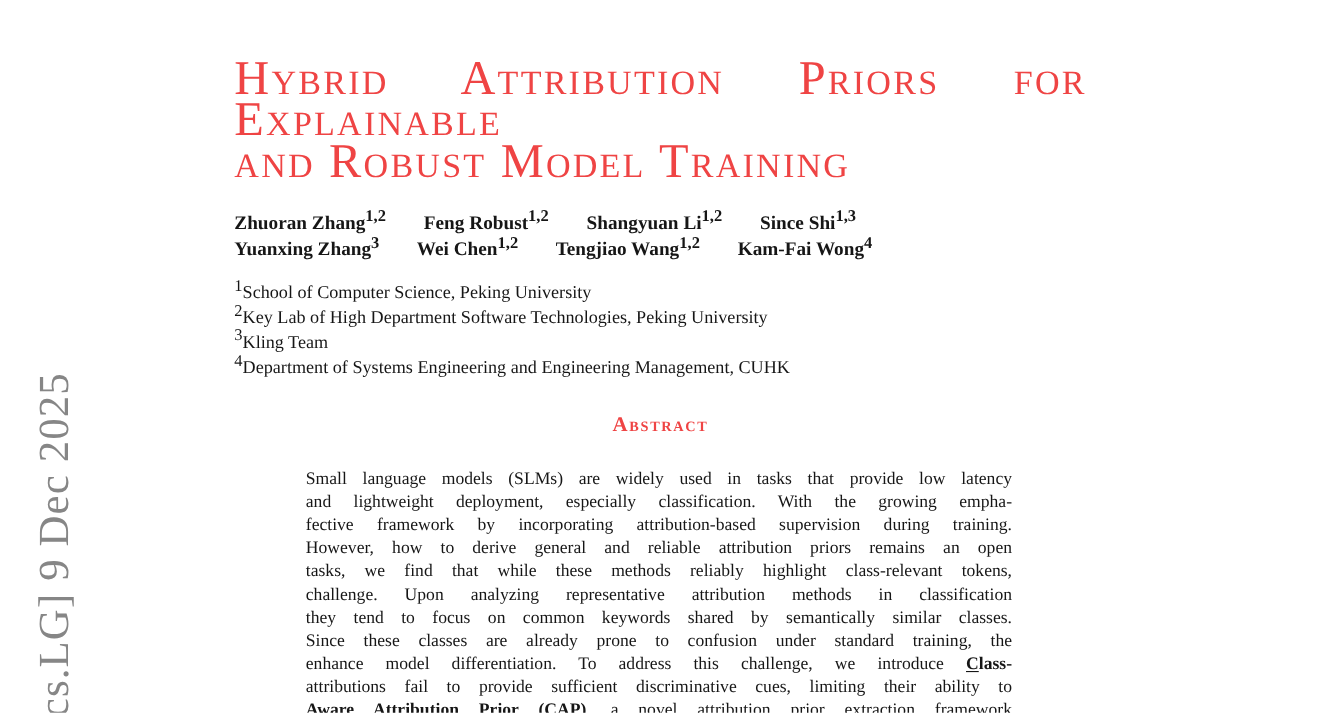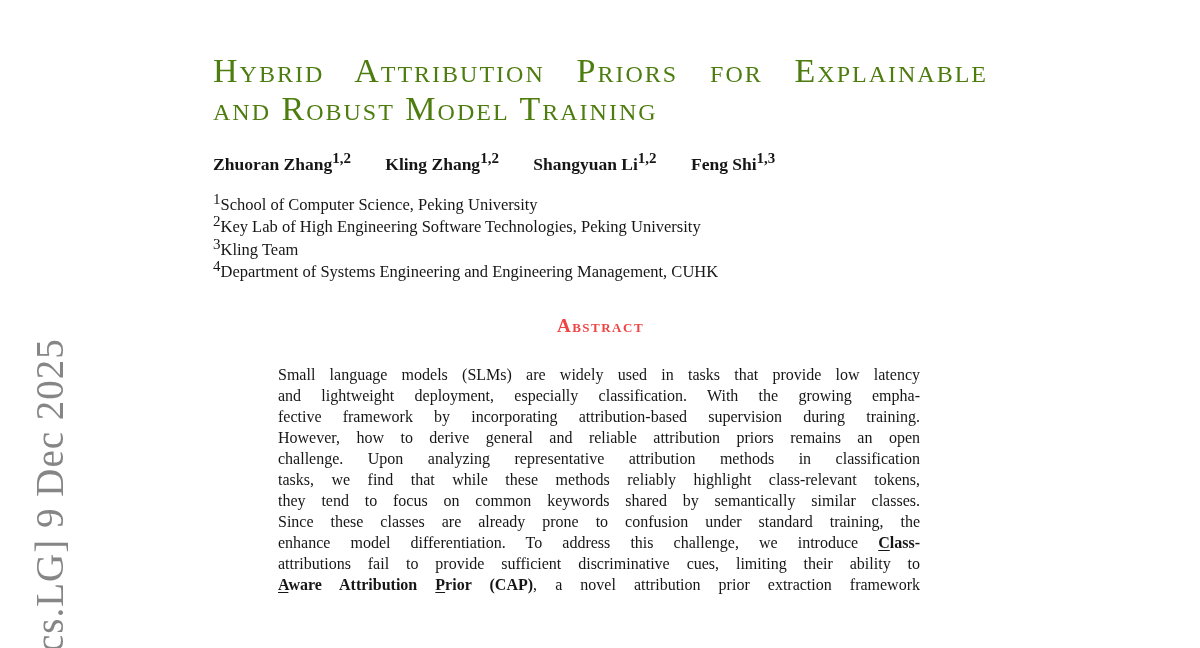--- a/index.html
+++ b/index.html
@@ -32,24 +32,24 @@
   
   .paper {
     position: absolute;
     left: 213px;
     top: 52px;
     width: 775px;
   }
 
   .title {
     font-variant: small-caps;
-    font-size: 34px;
+    font-size: 44px;
     line-height: 38px;
     letter-spacing: 2px;
-    color: #4d7c0f;
+    color: #ef4444;
   }
   .title .t-line1 {
     text-align: justify;
     text-align-last: justify;
   }
   .title .t-line2 {
     text-align: left;
   }
 
   .authors {
@@ -112,42 +112,48 @@
 <div class="paper">
 
   <div class="title">
     <div class="t-line1">Hybrid Attribution Priors for Explainable</div>
     <div class="t-line2">and Robust Model Training</div>
   </div>
 
   <div class="authors">
     <div class="author-row">
       <span class="author"><span>Zhuoran Zhang</span><sup>1,2</sup></span>
-      <span class="author"><span>Kling Zhang</span><sup>1,2</sup></span>
+      <span class="author"><span>Feng Robust</span><sup>1,2</sup></span>
       <span class="author"><span>Shangyuan Li</span><sup>1,2</sup></span>
-      <span class="author"><span>Feng Shi</span><sup>1,3</sup></span>
+      <span class="author"><span>Since Shi</span><sup>1,3</sup></span>
+    </div>
+    <div class="author-row">
+      <span class="author"><span>Yuanxing Zhang</span><sup>3</sup></span>
+      <span class="author"><span>Wei Chen</span><sup>1,2</sup></span>
+      <span class="author"><span>Tengjiao Wang</span><sup>1,2</sup></span>
+      <span class="author"><span>Kam-Fai Wong</span><sup>4</sup></span>
     </div>
   </div>
 
   <div class="affiliations">
     <div class="affil"><sup>1</sup><span>School of Computer Science, Peking University</span></div>
-    <div class="affil"><sup>2</sup><span>Key Lab of High Engineering Software Technologies, Peking University</span></div>
+    <div class="affil"><sup>2</sup><span>Key Lab of High Department Software Technologies, Peking University</span></div>
     <div class="affil"><sup>3</sup><span>Kling Team</span></div>
     <div class="affil"><sup>4</sup><span>Department of Systems Engineering and Engineering Management, CUHK</span></div>
   </div>
 
   <div class="abstract-heading">Abstract</div>
 
   <div class="abstract-body">
       <div class="abs-line"><span>Small language models (SLMs) are widely used in tasks that provide low latency</span></div>
       <div class="abs-line"><span>and lightweight deployment, especially classification. With the growing empha-</span></div>
       <div class="abs-line"><span>fective framework by incorporating attribution-based supervision during training.</span></div>
       <div class="abs-line"><span>However, how to derive general and reliable attribution priors remains an open</span></div>
+      <div class="abs-line"><span>tasks, we find that while these methods reliably highlight class-relevant tokens,</span></div>
       <div class="abs-line"><span>challenge. Upon analyzing representative attribution methods in classification</span></div>
-      <div class="abs-line"><span>tasks, we find that while these methods reliably highlight class-relevant tokens,</span></div>
       <div class="abs-line"><span>they tend to focus on common keywords shared by semantically similar classes.</span></div>
       <div class="abs-line"><span>Since these classes are already prone to confusion under standard training, the</span></div>
       <div class="abs-line"><span>enhance model differentiation. To address this challenge, we introduce </span><span class="bold uline">C</span><span class="bold">lass-</span></div>
       <div class="abs-line"><span>attributions fail to provide sufficient discriminative cues, limiting their ability to</span></div>
       <div class="abs-line"><span class="bold uline">A</span><span class="bold">ware Attribution </span><span class="bold uline">P</span><span class="bold">rior (CAP)</span><span>, a novel attribution prior extraction framework</span></div>
     </div>
 
 </div>
 
 </body></html>

